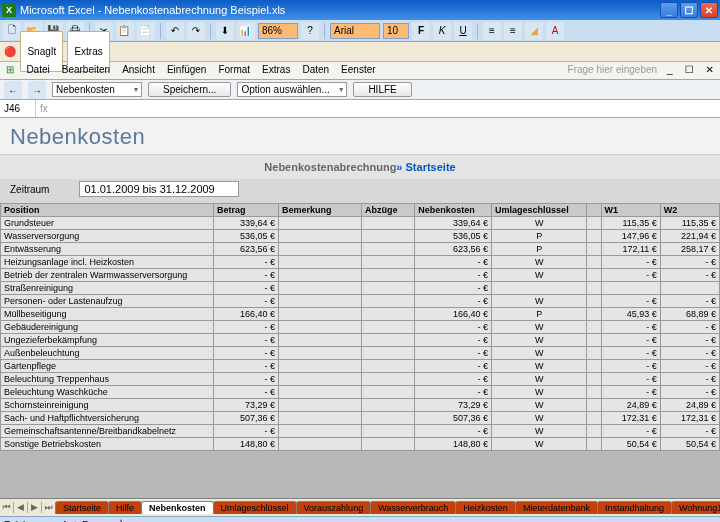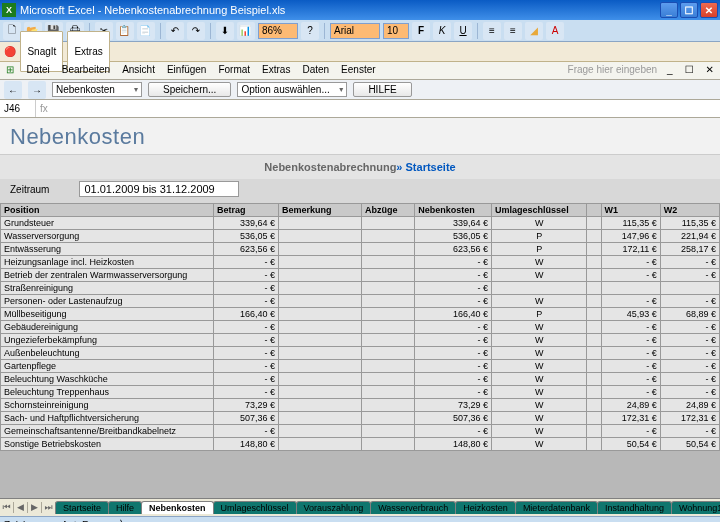--- a/index.html
+++ b/index.html
@@ -35,21 +35,21 @@
 table{border-collapse:collapse;width:100%;font-size:9px;background:#d8d8d8}
 th{background:#c9c9c9;border:1px solid #999;padding:1px 3px;font-weight:bold;text-align:left}
 td{border:1px solid #999;padding:1px 3px;background:#e5e5e5;height:12px}
 td.r{text-align:right}
 td.c{text-align:center}
 .tabbar{height:18px;background:#ece9d8;display:flex;align-items:center;border-top:1px solid #808080;font-size:9px}
 .tabnav{display:flex;gap:0}
 .tabnav span{width:14px;text-align:center;border-right:1px solid #aca899;color:#666}
 .tab{padding:1px 7px;background:#fff;border:1px solid #808080;border-bottom:none;border-top-left-radius:3px;border-top-right-radius:3px;margin-left:-1px}
 .tab.active{background:#fff;font-weight:bold}
-.tab.inactive{background:#0f766e}
+.tab.inactive{background:#c2410c}
 .drawbar{height:18px;background:#c9def1;border-top:1px solid #8ba5c4;display:flex;align-items:center;padding:0 4px;gap:4px;font-size:10px}
 </style>
 </head>
 <body>
 
 <div class="titlebar">
  <div class="icon">X</div>
  <div class="title">Microsoft Excel - Nebenkostenabrechnung Beispiel.xls</div>
  <div class="winbtns">
   <div class="winbtn">_</div>
@@ -285,32 +285,32 @@
           <td class="r">-   €</td>
           <td></td>
           <td></td>
           <td class="r">-   €</td>
           <td class="c">W</td>
           <td></td>
           <td class="r">-   €</td>
           <td class="r">-   €</td>
         </tr>
         <tr>
+          <td>Beleuchtung Treppenhaus</td>
+          <td class="r">-   €</td>
+          <td></td>
+          <td></td>
+          <td class="r">-   €</td>
+          <td class="c">W</td>
+          <td></td>
+          <td class="r">-   €</td>
+          <td class="r">-   €</td>
+        </tr>
+        <tr>
           <td>Beleuchtung Waschküche</td>
-          <td class="r">-   €</td>
-          <td></td>
-          <td></td>
-          <td class="r">-   €</td>
-          <td class="c">W</td>
-          <td></td>
-          <td class="r">-   €</td>
-          <td class="r">-   €</td>
-        </tr>
-        <tr>
-          <td>Beleuchtung Treppenhaus</td>
           <td class="r">-   €</td>
           <td></td>
           <td></td>
           <td class="r">-   €</td>
           <td class="c">W</td>
           <td></td>
           <td class="r">-   €</td>
           <td class="r">-   €</td>
         </tr>
         <tr>

